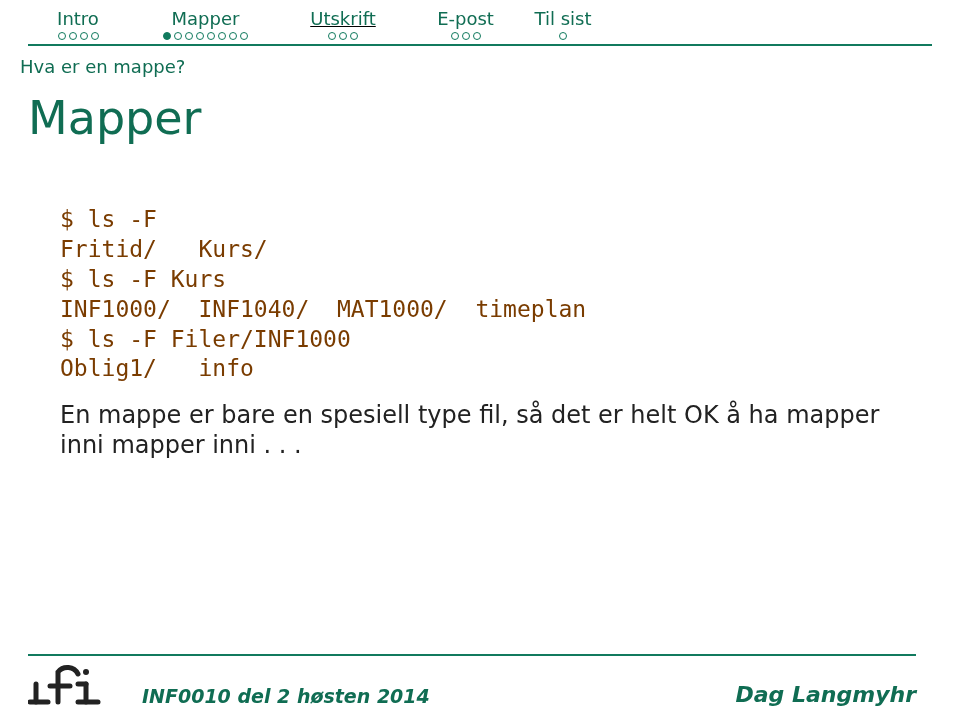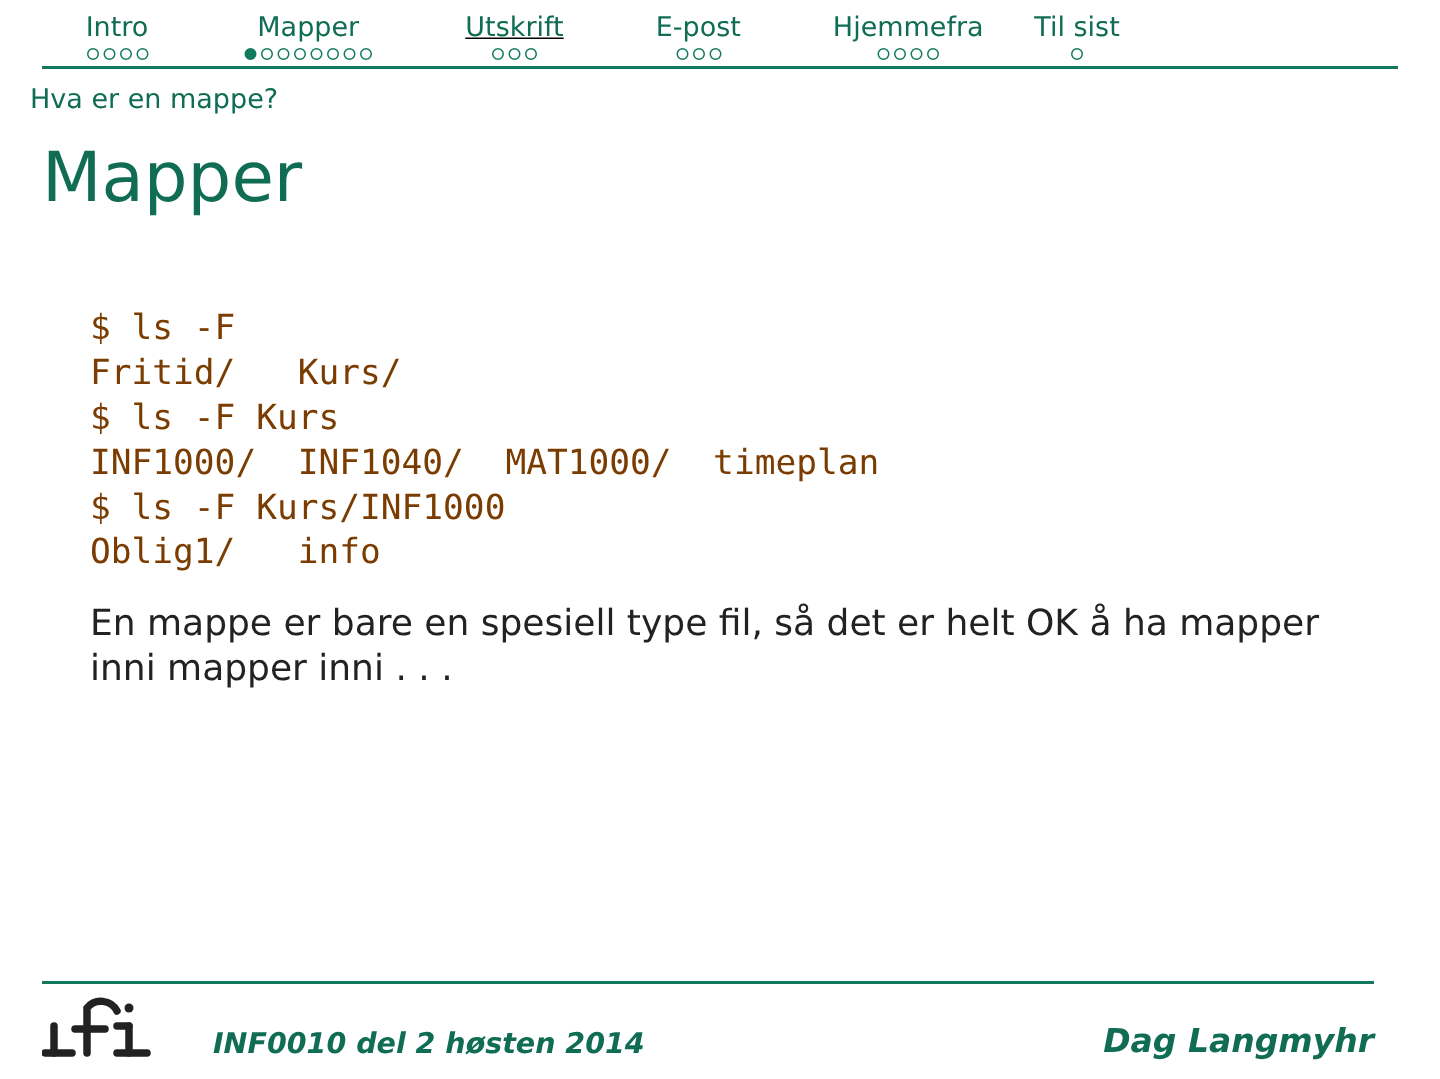--- a/index.html
+++ b/index.html
@@ -138,47 +138,38 @@
       </div>
     </div>
     <div class="nav-item" style="width: 125px;">
       <div class="nav-label">E-post</div>
       <div class="nav-dots">
         <span class="dot"></span>
         <span class="dot"></span>
         <span class="dot"></span>
       </div>
     </div>
-    <div class="nav-item" style="width: 155px;">
-      <div class="nav-label">Hjemmefra</div>
-      <div class="nav-dots">
-        <span class="dot"></span>
-        <span class="dot"></span>
-        <span class="dot"></span>
-        <span class="dot"></span>
-      </div>
-    </div>
     <div class="nav-item" style="width: 70px;">
       <div class="nav-label">Til sist</div>
       <div class="nav-dots">
         <span class="dot"></span>
       </div>
     </div>
   </div>
 <div class="rule"></div>
 
 <div class="subtitle">Hva er en mappe?</div>
 <div class="title">Mapper</div>
 
 <div class="content">
   <div class="mono">$ ls -F
 Fritid/   Kurs/
 $ ls -F Kurs
 INF1000/  INF1040/  MAT1000/  timeplan
-$ ls -F Kurs/INF1000
+$ ls -F Filer/INF1000
 Oblig1/   info</div>
   <p class="para">En mappe er bare en spesiell type fil, så det er helt OK å ha mapper inni mapper inni . . .</p>
 </div>
 
 <div class="footer">
   <div class="footer-rule"></div>
   <div class="footer-row">
     <svg class="logo" viewBox="0 0 90 45">
       <g fill="none" stroke="#222" stroke-width="5" stroke-linecap="round">
         <line x1="8" y1="40" x2="8" y2="22"></line>

